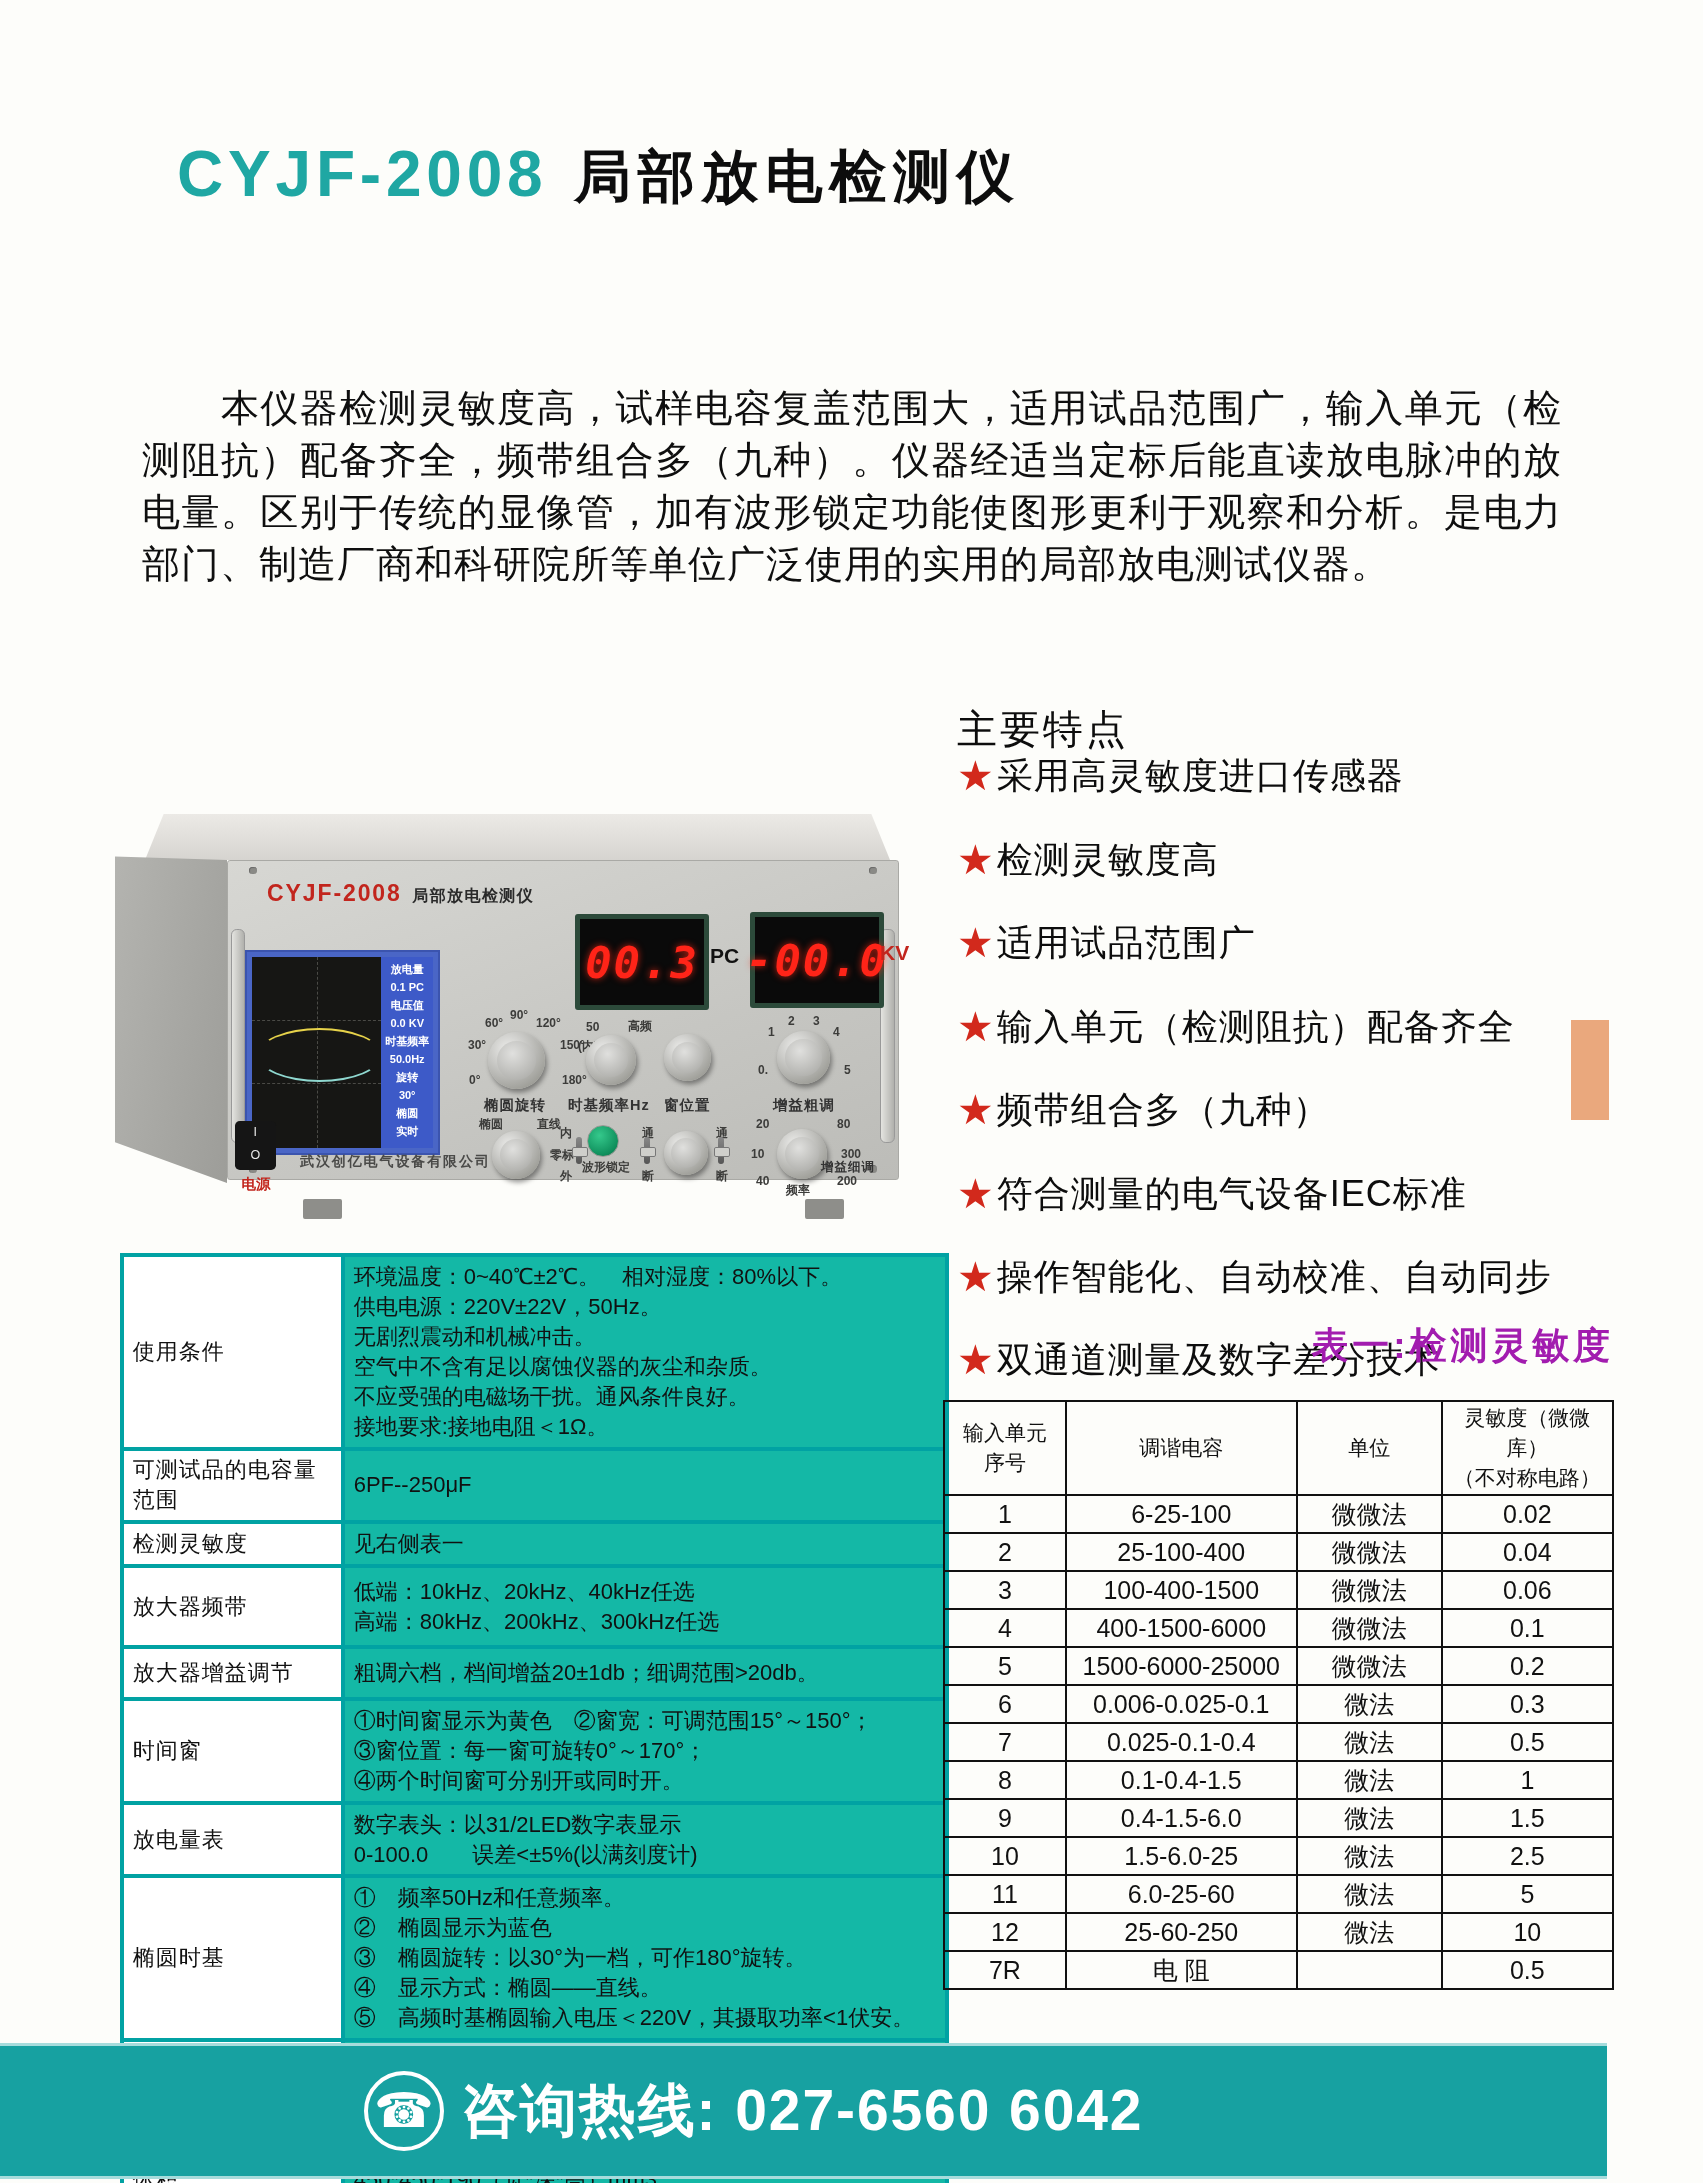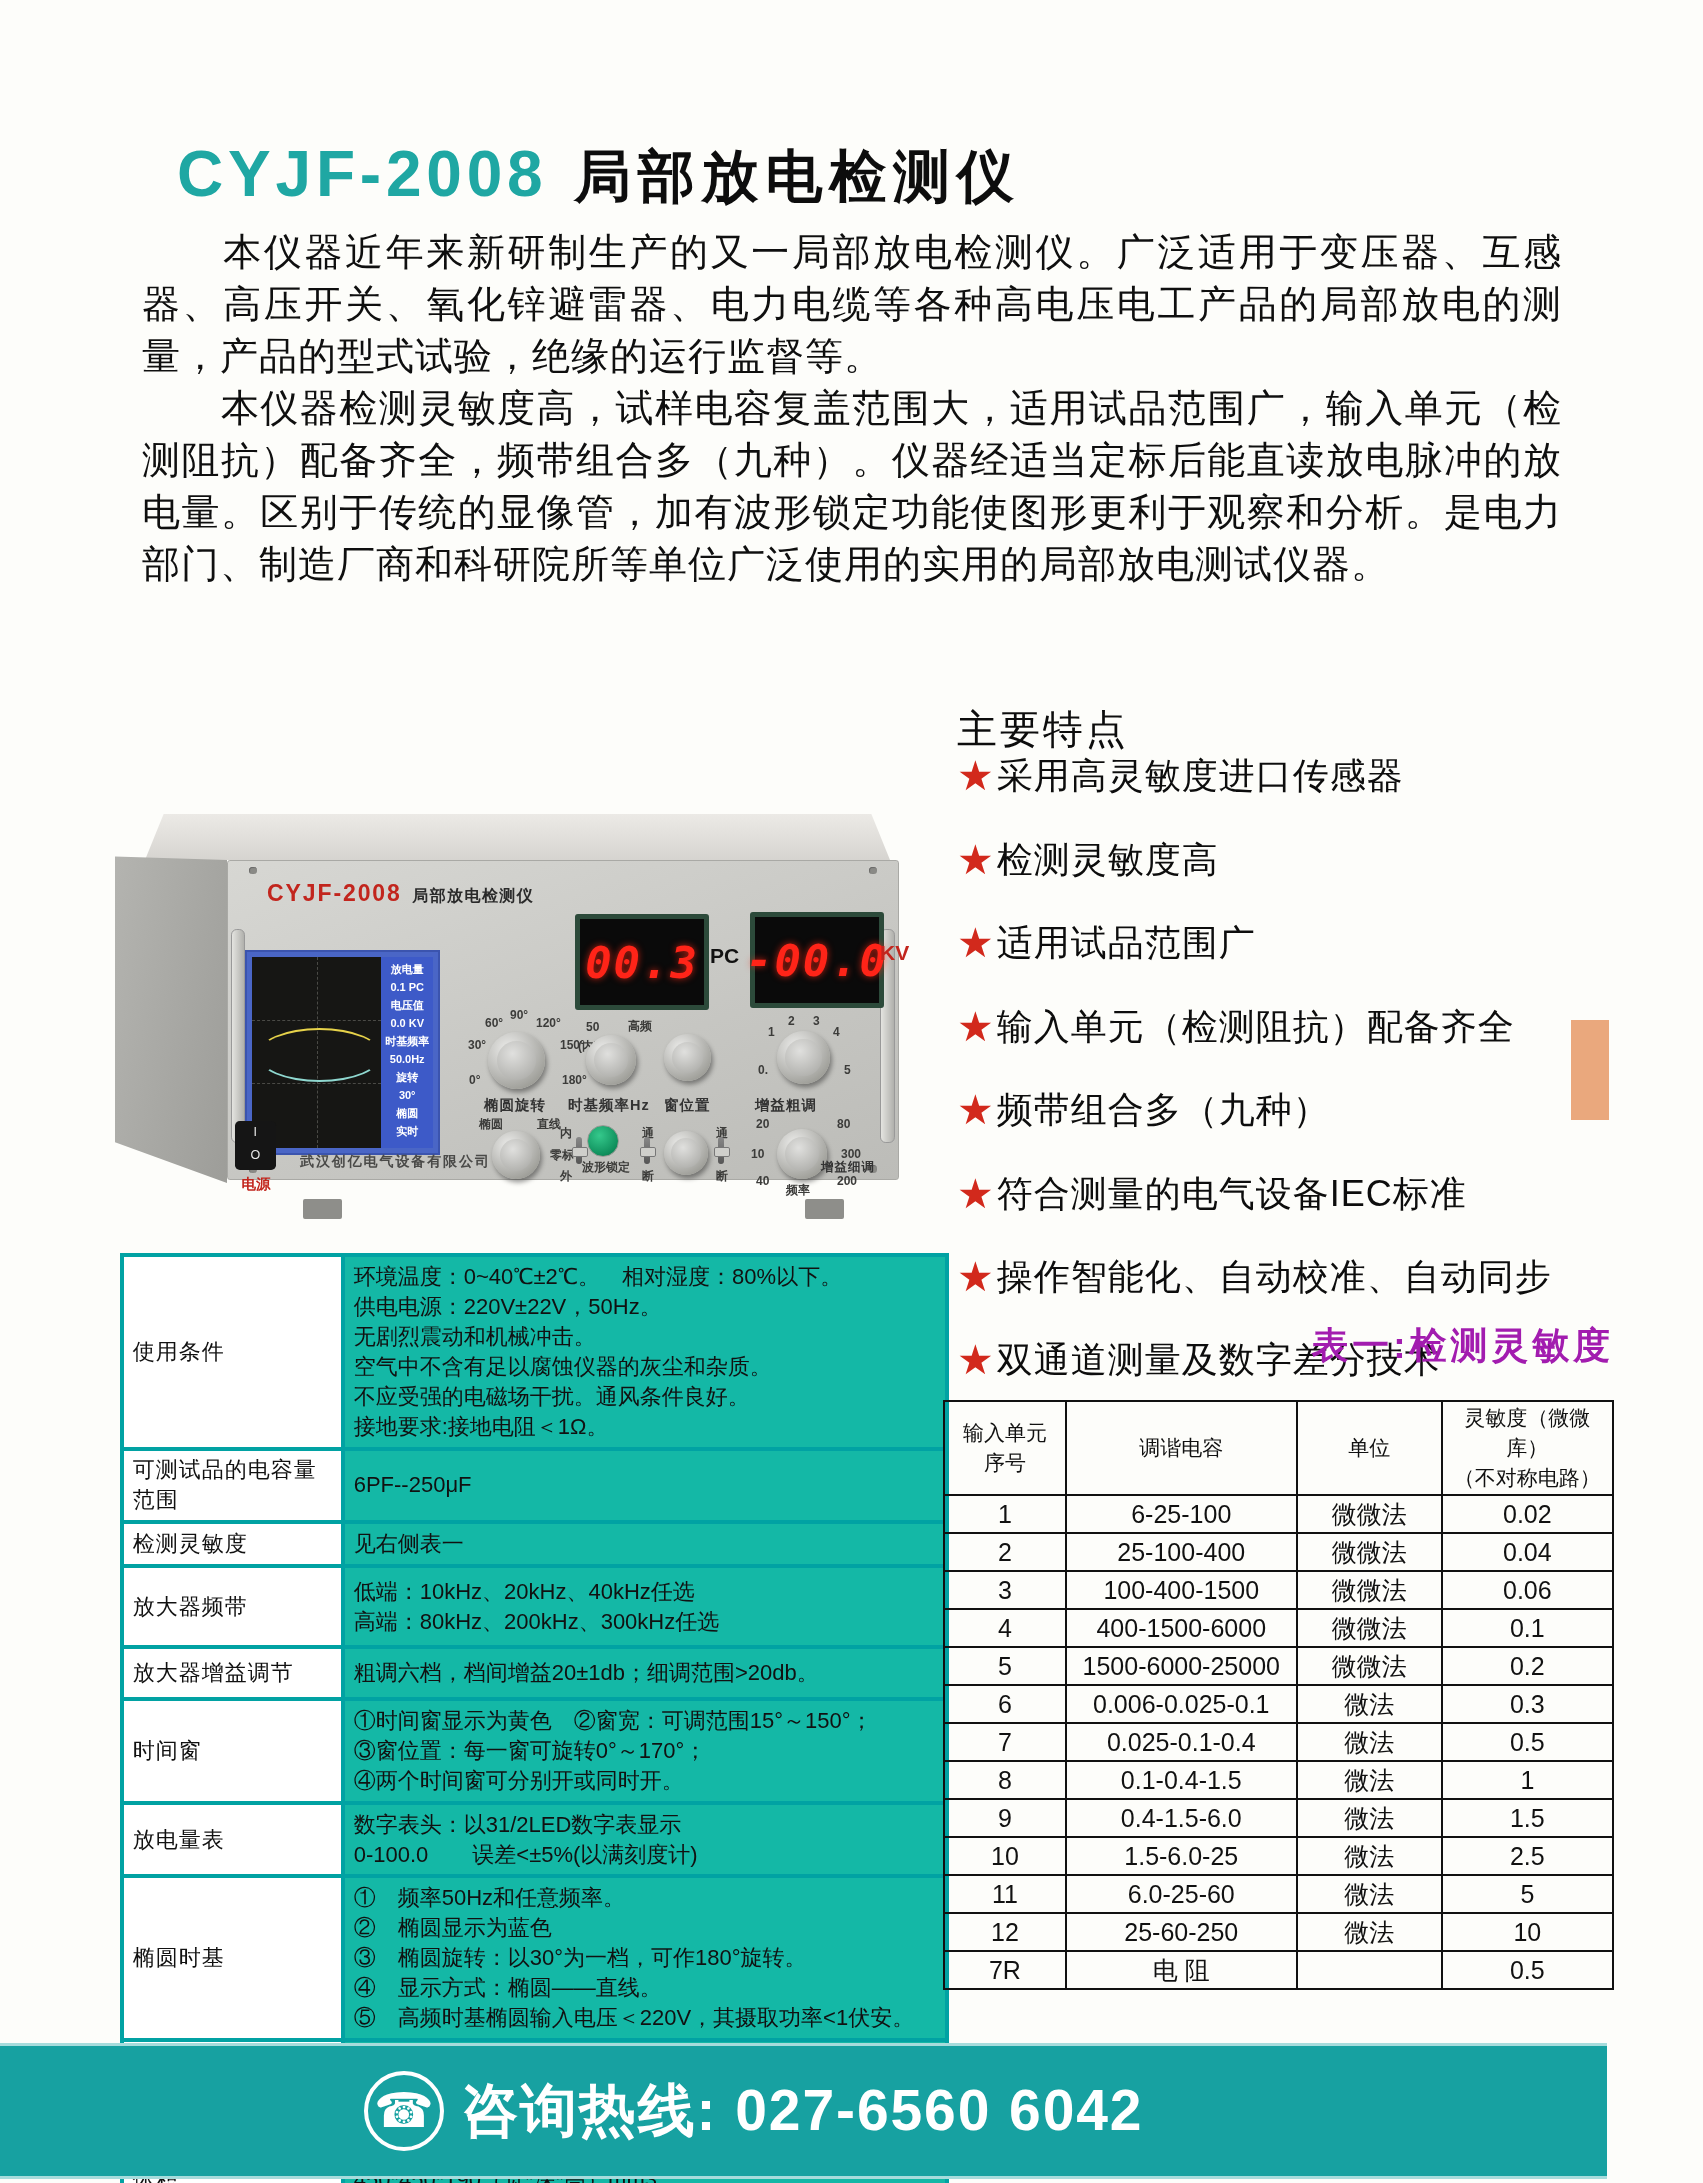--- a/index.html
+++ b/index.html
@@ -127,21 +127,20 @@
 </style>
 </head>
 <body>
 
 <div id="page">
 
   <div class="abs" id="doc-title">
     <span class="model">CYJF-2008</span><span class="name">局部放电检测仪</span>
   </div>
 
-  <div class="abs para" id="para1">　　本仪器近年来新研制生产的又一局部放电检测仪。广泛适用于变压器、互感器、高压开关、氧化锌避雷器、电力电缆等各种高电压电工产品的局部放电的测量，产品的型式试验，绝缘的运行监督等。</div>
   <div class="abs para" id="para2">　　本仪器检测灵敏度高，试样电容复盖范围大，适用试品范围广，输入单元（检测阻抗）配备齐全，频带组合多（九种）。仪器经适当定标后能直读放电脉冲的放电量。区别于传统的显像管，加有波形锁定功能使图形更利于观察和分析。是电力部门、制造厂商和科研院所等单位广泛使用的实用的局部放电测试仪器。</div>
 
   <div class="abs" id="device">
     <div class="abs" id="dev-top"></div>
     <div class="abs" id="dev-left"></div>
     <div class="abs foot" id="foot1"></div>
     <div class="abs foot" id="foot2"></div>
     <div class="abs" id="dev-front">
       <div class="abs handle" id="handle-l"></div>
       <div class="abs handle" id="handle-r"></div>
@@ -207,21 +206,21 @@
         </div>
       <div class="abs knob" style="left:436px;top:173px;width:47px;height:47px;">
           <div class="cap"></div>
         </div>
       <div class="abs knob" style="left:549px;top:170px;width:53px;height:53px;">
           <div class="cap"></div>
         </div>
       <div class="abs klabel" style="left:256px;top:235px;">椭圆旋转</div>
       <div class="abs klabel" style="left:340px;top:235px;">时基频率Hz</div>
       <div class="abs klabel" style="left:436px;top:235px;">窗位置</div>
-      <div class="abs klabel" style="left:527px;top:235px;">增益粗调</div>
+      <div class="abs klabel" style="left:545px;top:235px;">增益粗调</div>
 
       <div class="abs scale" style="left:251px;top:255px;">椭圆</div>
       <div class="abs scale" style="left:309px;top:255px;">直线</div>
       <div class="abs knob" style="left:264px;top:270px;width:48px;height:48px;">
           <div class="cap"></div>
         </div>
       <div class="abs scale" style="left:332px;top:264px;">内</div>
       <div class="abs scale" style="left:322px;top:286px;">零标</div>
       <div class="abs scale" style="left:332px;top:307px;">外</div>
       <div class="abs toggle" style="left:348px;top:276px;"></div>

